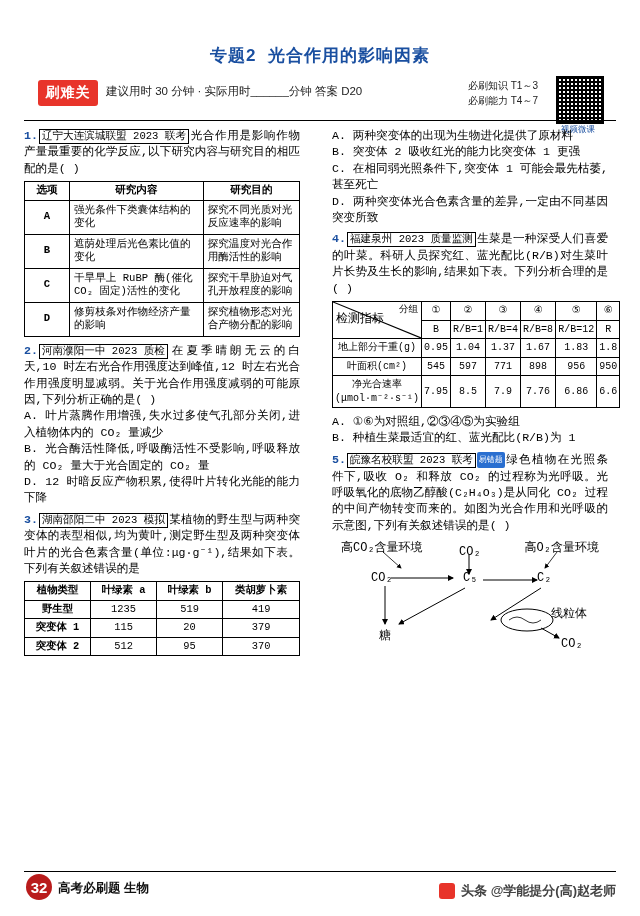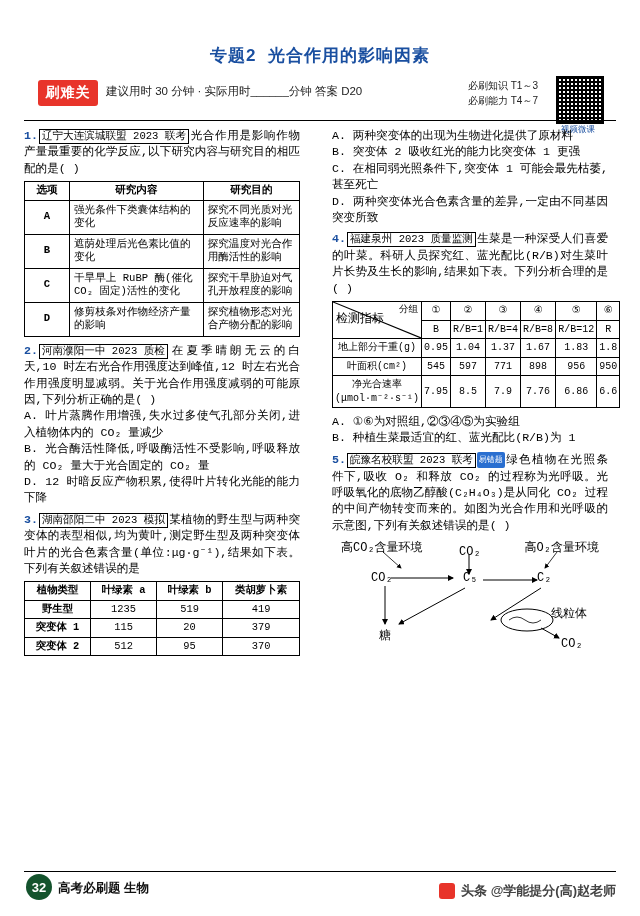--- a/index.html
+++ b/index.html
@@ -118,21 +118,21 @@
     font-size:12px;
   }
   .diagram .lbl{position:absolute;white-space:nowrap;}
   
   .footer{
     position:absolute;left:0;bottom:0;width:640px;height:46px;
   }
   .pgnum{
     position:absolute;left:26px;bottom:16px;
     width:26px;height:26px;border-radius:50%;
-    background:#14532d;color:#fff;font-size:13px;font-weight:bold;
+    background:#b91c1c;color:#fff;font-size:15px;font-weight:bold;
     display:flex;align-items:center;justify-content:center;
   }
   .ftxt{
     position:absolute;left:58px;bottom:19px;font-size:12.5px;font-weight:bold;color:#111;
   }
   .watermark{
     position:absolute;right:24px;bottom:16px;
     font-size:13px;color:#444;font-weight:bold;
     display:flex;align-items:center;gap:6px;
   }

